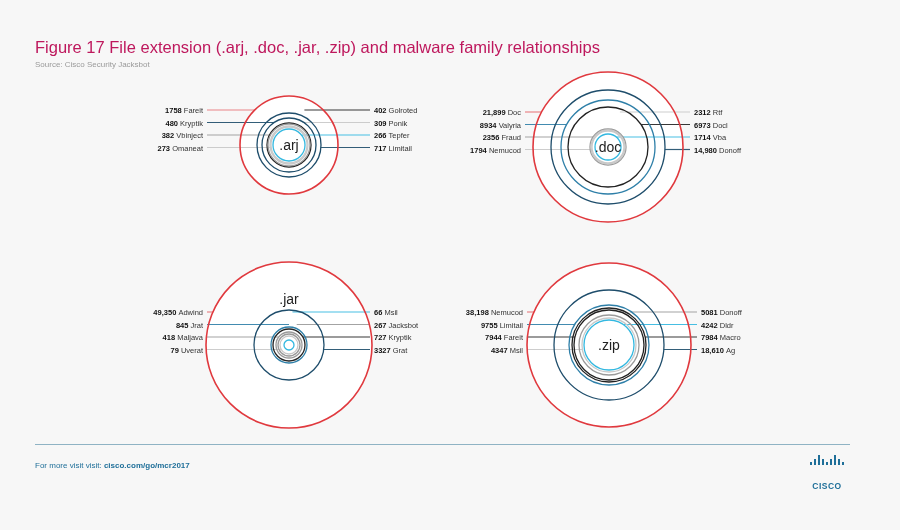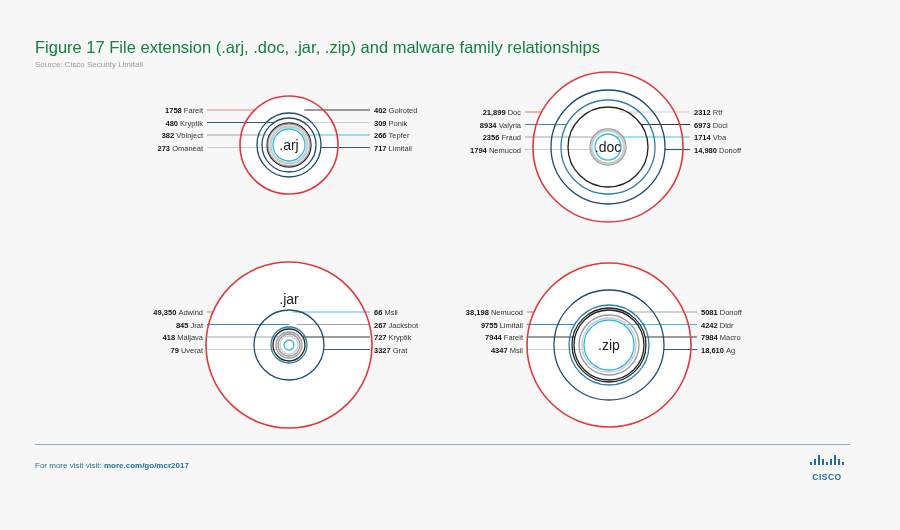--- a/index.html
+++ b/index.html
@@ -1,32 +1,32 @@
 <!DOCTYPE html>
 <html><head>
 <meta charset="utf-8">
 <style>
   html,body{margin:0;padding:0;}
   body{width:900px;height:530px;background:#f7f7f7;position:relative;overflow:hidden;font-family:"Liberation Sans",sans-serif;}
-  .title{position:absolute;left:35px;top:38px;font-size:16.5px;color:#15803d;}
+  .title{position:absolute;left:35px;top:38px;font-size:16.5px;color:#be185d;}
   .source{position:absolute;left:35px;top:60px;font-size:8px;color:#9a9a9a;}
   svg.chart{position:absolute;left:0;top:0;}
   .footer-line{position:absolute;left:35px;top:444px;width:815px;height:1px;background:#8fb3c4;}
   .footer{position:absolute;left:35px;top:461px;font-size:8px;color:#1f6f99;}
   .footer b{font-weight:bold;}
   .logo{position:absolute;left:807px;top:455px;width:40px;text-align:center;color:#1f6f99;}
   .logo .bars{display:flex;justify-content:center;align-items:flex-end;gap:2px;height:10px;}
   .logo .bars i{display:block;width:2px;background:#1f6f99;}
-  .logo .word{font-size:8.5px;font-weight:bold;letter-spacing:0.5px;margin-top:7px;}
+  .logo .word{font-size:8.5px;font-weight:bold;letter-spacing:0.5px;margin-top:16px;}
 </style>
 </head>
 <body>
 
 <div class="title">Figure 17  File extension (.arj, .doc, .jar, .zip) and malware family relationships</div>
-<div class="source">Source: Cisco Security Limitail</div>
+<div class="source">Source: Cisco Security Jacksbot</div>
 
 <svg class="chart" id="chart" width="900" height="530" xmlns="http://www.w3.org/2000/svg">
     <g>
       <circle cx="289" cy="145" r="49" fill="#ffffff" stroke="none"></circle>
       <line x1="207" y1="110" x2="254.7071436010355" y2="110" stroke="#e0393e" stroke-width="1.2" opacity="0.6"></line>
       <text x="203" y="113" text-anchor="end" font-size="7.5" fill="#333" font-family="Liberation Sans, sans-serif"><tspan font-weight="bold" fill="#111">1758 </tspan><tspan>Fareit</tspan></text>
       <line x1="207" y1="122.5" x2="274.0751884434007" y2="122.5" stroke="#1e4d6b" stroke-width="1.2" opacity="0.9"></line>
       <text x="203" y="125.5" text-anchor="end" font-size="7.5" fill="#333" font-family="Liberation Sans, sans-serif"><tspan font-weight="bold" fill="#111">480 </tspan><tspan>Kryptik</tspan></text>
       <line x1="207" y1="135" x2="270.53381468738064" y2="135" stroke="#9a9a9a" stroke-width="1.2" opacity="0.9"></line>
       <text x="203" y="138" text-anchor="end" font-size="7.5" fill="#333" font-family="Liberation Sans, sans-serif"><tspan font-weight="bold" fill="#111">382 </tspan><tspan>Vbinject</tspan></text>
@@ -131,21 +131,21 @@
       <circle cx="609" cy="345" r="35" fill="none" stroke="#222222" stroke-width="1.3"></circle>
       <circle cx="609" cy="345" r="30" fill="none" stroke="#9a9a9a" stroke-width="1.3"></circle>
       <circle cx="609" cy="345" r="27" fill="none" stroke="#c8c8c8" stroke-width="1.3"></circle>
       <circle cx="609" cy="345" r="25" fill="none" stroke="#33b8e0" stroke-width="1.3"></circle>
       <text x="609" y="350" text-anchor="middle" font-size="14" fill="#222" font-family="Liberation Sans, sans-serif">.zip</text>
     </g>
   </svg>
 
 <div class="footer-line"></div>
 <div class="footer">
-  <span>For more visit visit: </span><b>more.com/go/mcr2017</b>
+  <span>For more visit visit: </span><b>cisco.com/go/mcr2017</b>
 </div>
 <div class="logo">
   <div class="bars">
     <i style="height:3px"></i>
       <i style="height:6px"></i>
       <i style="height:10px"></i>
       <i style="height:6px"></i>
       <i style="height:3px"></i>
       <i style="height:6px"></i>
       <i style="height:10px"></i>

